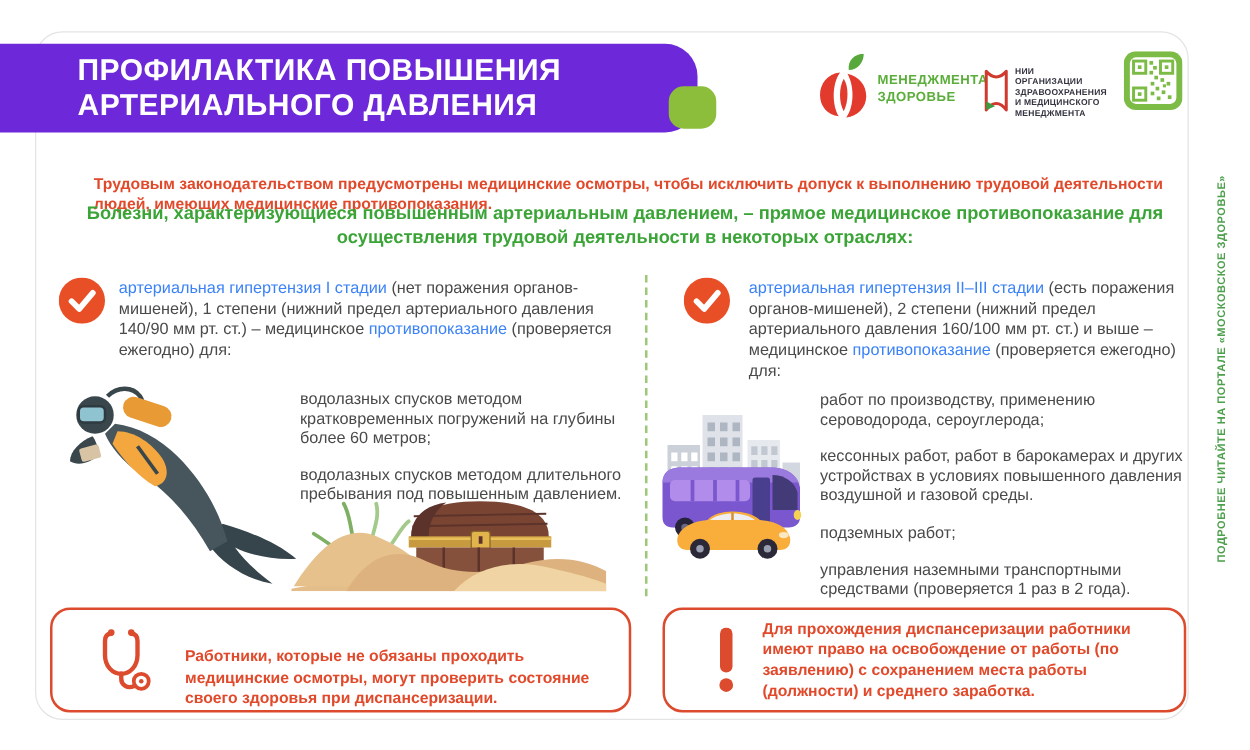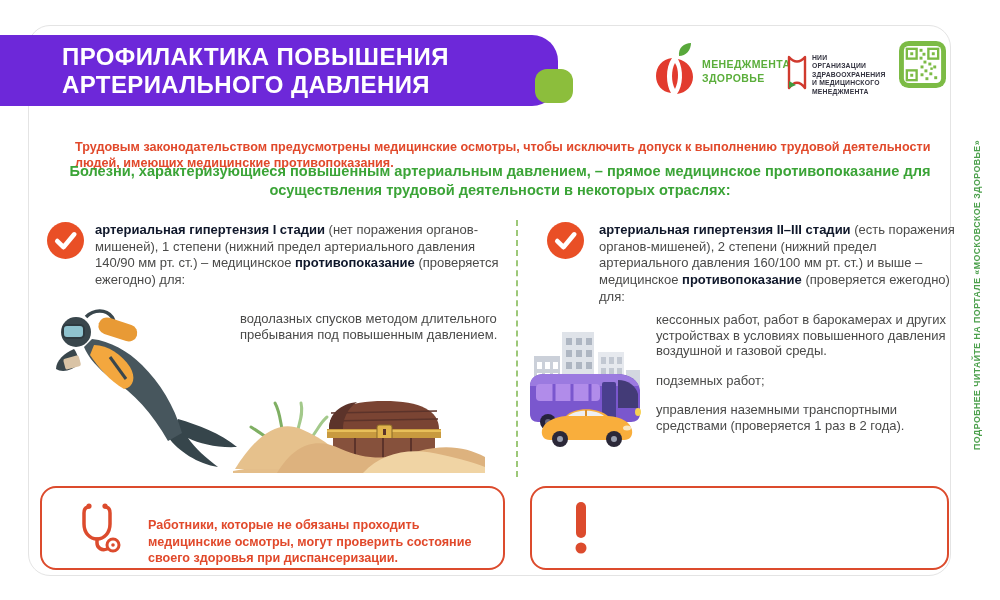--- a/index.html
+++ b/index.html
@@ -13,21 +13,21 @@
   .banner::before{content:"";position:absolute;right:-15px;bottom:3px;width:38px;height:34px;
           background:#8CBE3C;border-radius:12px;z-index:-1;}
   .banner h1{margin:0;padding:0 40px 0 62px;font-size:24px;line-height:1.16;color:#fff;
           font-weight:800;letter-spacing:.4px;}
   .legal{left:75px;top:120px;width:862px;font-size:12.6px;font-weight:bold;color:#E1492B;line-height:1.24;margin-top:20px;}
   .heading{left:67px;top:162px;width:866px;text-align:center;font-size:14.6px;font-weight:bold;
           color:#3BA437;line-height:1.33;}
   .mh-text{left:702px;top:58px;font-size:10.5px;font-weight:800;color:#5BAE3B;line-height:1.3;letter-spacing:.4px;}
   .nii-text{left:812px;top:54px;font-size:6.8px;font-weight:bold;color:#333340;line-height:1.25;letter-spacing:.2px;}
   .lead{font-size:13px;color:#4A4A49;line-height:1.28;}
-  .lead .acc{color:#0f172a;font-weight:bold;}
+  .lead .acc{color:#3b82f6;font-weight:normal;}
   .lead-l{left:95px;top:222px;width:404px;}
   .lead-r{left:599px;top:222px;width:368px;}
   .bullets{font-size:13px;color:#4A4A49;line-height:1.2;}
   .bullets-l{left:240px;top:311px;width:270px;}
   .bullets-r{left:656px;top:312px;width:308px;}
   .bullets .bi{margin-bottom:14px;}
   .divider{left:516px;top:220px;height:257px;width:0;border-left:2px dashed #9DC878;}
   .note{border:2px solid #DC4B2D;border-radius:16px;display:flex;align-items:center;background:#fff;}
   .note-l{left:40px;top:486px;width:461px;height:80px;}
   .note-r{left:530px;top:486px;width:415px;height:80px;}
@@ -100,20 +100,21 @@
 <div class="abs divider"></div>
 
 <svg class="abs" style="left:47px;top:222px" width="37" height="37" viewBox="0 0 36 36">
   <circle cx="18" cy="18" r="18" fill="#E94F26"></circle>
   <path d="M10,18.5 L16,24.5 L26.5,12" fill="none" stroke="#fff" stroke-width="4.5" stroke-linecap="round" stroke-linejoin="round"></path>
 </svg>
 <div class="abs lead lead-l">
   <span class="acc">артериальная гипертензия I стадии</span><span> (нет поражения органов-мишеней), 1 степени (нижний предел артериального давления 140/90 мм рт. ст.) – медицинское </span><span class="acc">противопоказание</span><span> (проверяется ежегодно) для:</span>
 </div>
 <div class="abs bullets bullets-l">
+  <div class="bi">водолазных спусков методом кратковременных погружений на глубины более 60 метров;</div>
   <div class="bi">водолазных спусков методом длительного пребывания под повышенным давлением.</div>
 </div>
 
 <svg class="abs" style="left:40px;top:301px" width="200" height="175" viewBox="0 0 200 175">
   <path d="M46,16 C54,8 66,8 72,16 C76,22 74,28 70,30" stroke="#39464C" stroke-width="3.5" fill="none"></path>
   <rect x="58" y="20" width="40" height="17" rx="8.5" fill="#E89A35" transform="rotate(18 78 28)"></rect>
   <path d="M138,118 C158,124 180,132 197,146 C178,147 160,143 148,137 C155,147 166,157 178,166 C158,163 138,150 128,136 Z" fill="#36454B"></path>
   <path d="M52,38 C70,40 88,50 102,64 C120,82 134,104 142,132 L128,140 C112,112 94,92 72,78 C58,68 48,56 44,46 Z" fill="#47565D"></path>
   <path d="M54,44 C68,44 82,54 90,66 C96,76 94,86 84,88 C70,80 58,66 50,54 Z" fill="#F3A73E"></path>
   <path d="M70,56 L86,78" stroke="#39464C" stroke-width="3"></path>
@@ -147,20 +148,21 @@
 </svg>
 
 <svg class="abs" style="left:547px;top:222px" width="37" height="37" viewBox="0 0 36 36">
   <circle cx="18" cy="18" r="18" fill="#E94F26"></circle>
   <path d="M10,18.5 L16,24.5 L26.5,12" fill="none" stroke="#fff" stroke-width="4.5" stroke-linecap="round" stroke-linejoin="round"></path>
 </svg>
 <div class="abs lead lead-r">
   <span class="acc">артериальная гипертензия II–III стадии</span><span> (есть поражения органов-мишеней), 2 степени (нижний предел артериального давления 160/100 мм рт. ст.) и выше – медицинское </span><span class="acc">противопоказание</span><span> (проверяется ежегодно) для:</span>
 </div>
 <div class="abs bullets bullets-r">
+  <div class="bi">работ по производству, применению сероводорода, сероуглерода;</div>
   <div class="bi">кессонных работ, работ в барокамерах и других устройствах в условиях повышенного давления воздушной и газовой среды.</div>
   <div class="bi">подземных работ;</div>
   <div class="bi">управления наземными транспортными средствами (проверяется 1 раз в 2 года).</div>
 </div>
 
 <svg class="abs" style="left:528px;top:326px" width="116" height="128" viewBox="0 0 116 128">
   <rect x="6" y="30" width="26" height="54" fill="#CBD0D9"></rect>
   <g fill="#fff">
     <rect x="9" y="36" width="5" height="7"></rect>
       <rect x="17" y="36" width="5" height="7"></rect>
@@ -230,15 +232,16 @@
   <div class="note-text">Работники, которые не обязаны проходить медицинские осмотры, могут проверить состояние своего здоровья при диспансеризации.</div>
 </div>
 
 <div class="abs note note-r">
   <span class="note-icon-wrap" style="margin-left:42px">
     <svg width="14" height="52" viewBox="0 0 14 52">
       <rect x="2" y="0" width="10" height="36" rx="5" fill="#DC4B2D"></rect>
       <circle cx="7" cy="46" r="5.5" fill="#DC4B2D"></circle>
     </svg>
   </span>
+  <div class="note-text">Для прохождения диспансеризации работники имеют право на освобождение от работы (по заявлению) с сохранением места работы (должности) и среднего заработка.</div>
 </div>
 
 <div class="abs vtext">ПОДРОБНЕЕ ЧИТАЙТЕ НА ПОРТАЛЕ «МОСКОВСКОЕ ЗДОРОВЬЕ»</div>
 
 </body></html>

